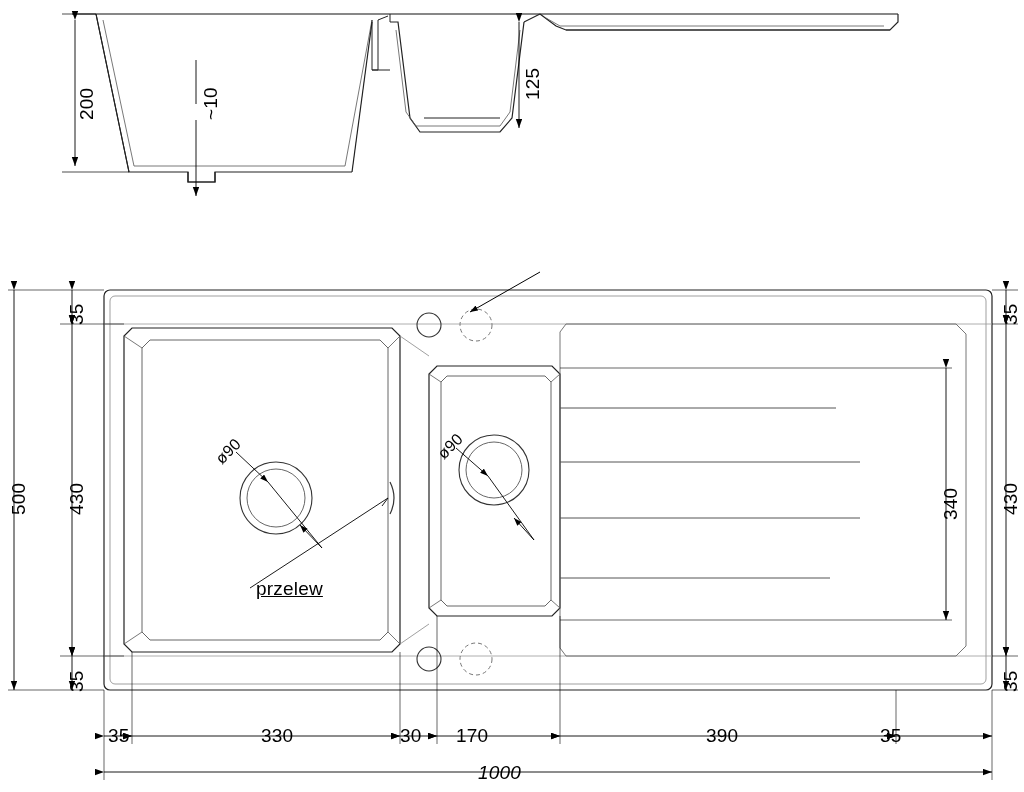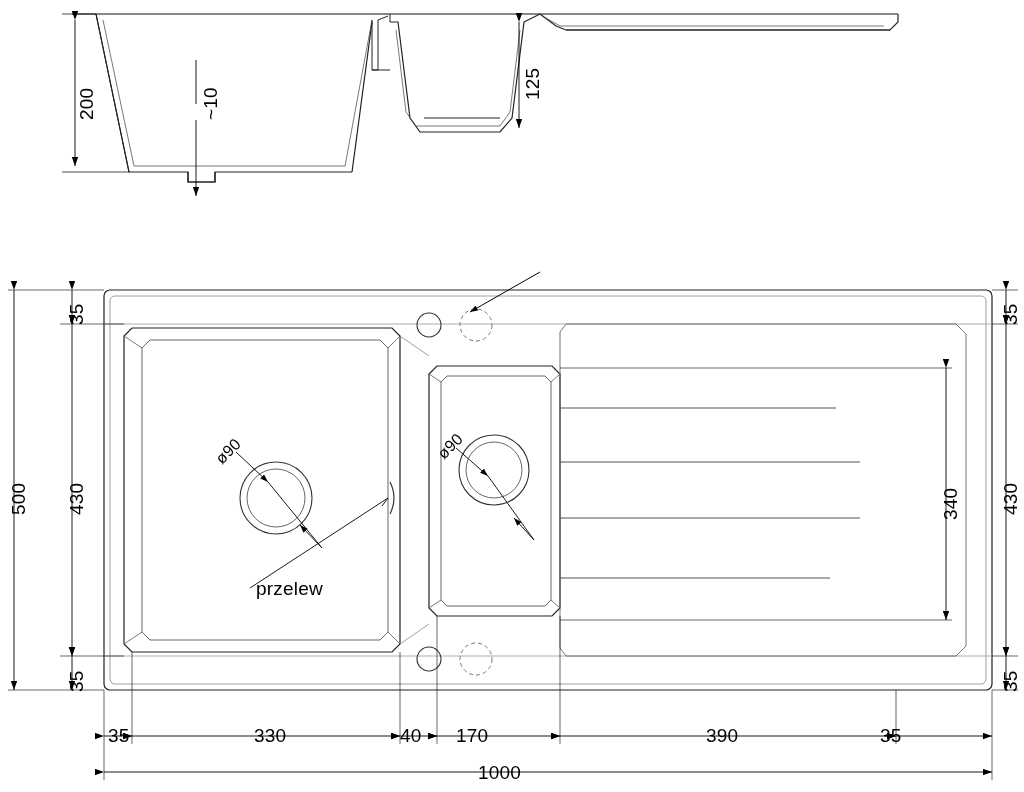--- a/index.html
+++ b/index.html
@@ -17,21 +17,21 @@
     font-family:"Liberation Sans", sans-serif;
     font-size:19px;
     color:#000;
     white-space:nowrap;
     letter-spacing:0.2px;
   }
   .lbl.small{font-size:16px;}
   .lbl.note{font-size:16px;line-height:21px;white-space:normal;width:215px;}
   .rot90{transform:rotate(-90deg);transform-origin:left top;}
   .rot45{transform:rotate(-45deg);transform-origin:left top;}
-  .underline{}
+  .underline{text-decoration:underline;}
 </style>
 </head>
 <body>
 
 <div id="stage">
 
   <svg width="1024" height="792" viewBox="0 0 1024 792">
     <defs>
       <marker id="ar" markerWidth="10" markerHeight="10" refX="9" refY="3.2" orient="auto" markerUnits="userSpaceOnUse">
         <path d="M0,0 L9,3.2 L0,6.4 z" fill="#000"></path>
@@ -185,20 +185,20 @@
   <div class="lbl rot90" style="left:66px;top:325px;">35</div>
   <div class="lbl rot90" style="left:66px;top:515px;">430</div>
   <div class="lbl rot90" style="left:66px;top:692px;">35</div>
 
   <div class="lbl rot90" style="left:1000px;top:325px;">35</div>
   <div class="lbl rot90" style="left:1000px;top:515px;">430</div>
   <div class="lbl rot90" style="left:1000px;top:692px;">35</div>
   <div class="lbl rot90" style="left:940px;top:520px;">340</div>
 
   <div class="lbl" style="left:108px;top:725px;">35</div>
-  <div class="lbl" style="left:254px;top:725px;">330</div>
-  <div class="lbl" style="left:400px;top:725px;">40</div>
+  <div class="lbl" style="left:261px;top:725px;">330</div>
+  <div class="lbl" style="left:400px;top:725px;">30</div>
   <div class="lbl" style="left:456px;top:725px;">170</div>
   <div class="lbl" style="left:706px;top:725px;text-align:center;">390</div>
   <div class="lbl" style="left:880px;top:725px;">35</div>
-  <div class="lbl" style="left:478px;top:762px;">1000</div>
+  <div class="lbl" style="left:478px;top:762px;font-style:italic;">1000</div>
 
 </div>
 
 </body></html>

